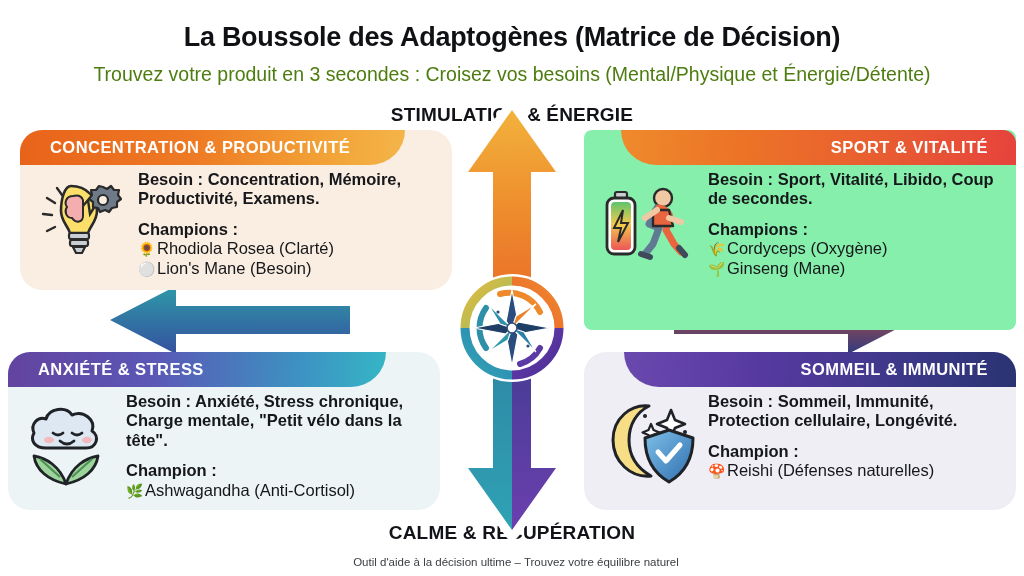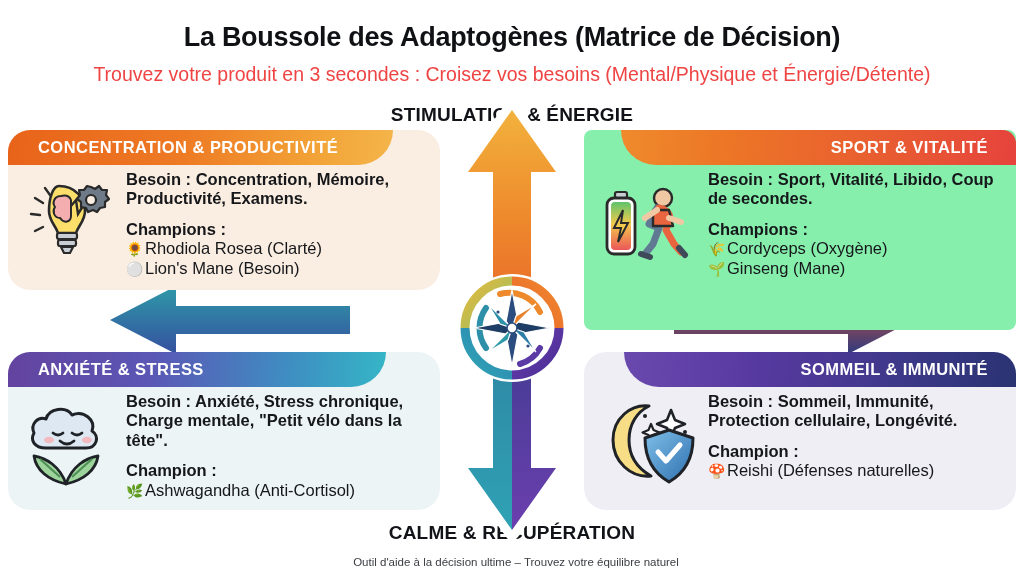--- a/index.html
+++ b/index.html
@@ -13,38 +13,38 @@
   }
   .stage{position:relative;width:1024px;height:576px;overflow:hidden;}
 
   
   .title{
     position:absolute;left:0;top:22px;width:1024px;text-align:center;
     font-size:27px;font-weight:bold;letter-spacing:-0.3px;color:#101114;
   }
   .subtitle{
     position:absolute;left:0;top:63px;width:1024px;text-align:center;
-    font-size:19.5px;font-weight:normal;color:#ef4444;
+    font-size:19.5px;font-weight:normal;color:#4d7c0f;
   }
 
   
   .axis-label{position:absolute;font-weight:bold;color:#111318;white-space:nowrap;}
   .axis-top{left:0;top:104px;width:1024px;text-align:center;font-size:19px;letter-spacing:.2px;}
   .axis-bottom{left:0;top:522px;width:1024px;text-align:center;font-size:19px;letter-spacing:.2px;}
   .axis-left{left:118px;top:313px;font-size:17px;}
   .axis-right{right:96px;top:313px;font-size:17px;}
 
   .footer{
     position:absolute;left:4px;top:556px;width:1024px;text-align:center;
     font-size:11.5px;color:#3a3d42;
   }
 
   
   .card{position:absolute;overflow:hidden;}
-  .card-tl{left:8px;  top:130px; width:432px; height:160px; border-radius:22px; background:#FAEDE1;}
+  .card-tl{left:20px;  top:130px; width:432px; height:160px; border-radius:22px; background:#FAEDE1;}
   .card-tr{left:584px;top:130px; width:432px; height:200px; border-radius:8px; background:#86efac;}
   .card-bl{left:8px;  top:352px; width:432px; height:158px; border-radius:22px; background:#EDF4F6;}
   .card-br{left:584px;top:352px; width:432px; height:158px; border-radius:22px; background:#EFEEF5;}
 
   .hdr{
     position:absolute;top:0;height:35px;line-height:35px;
     color:#ffffff;font-weight:bold;font-size:16.5px;letter-spacing:.45px;
     white-space:nowrap;
   }
   

